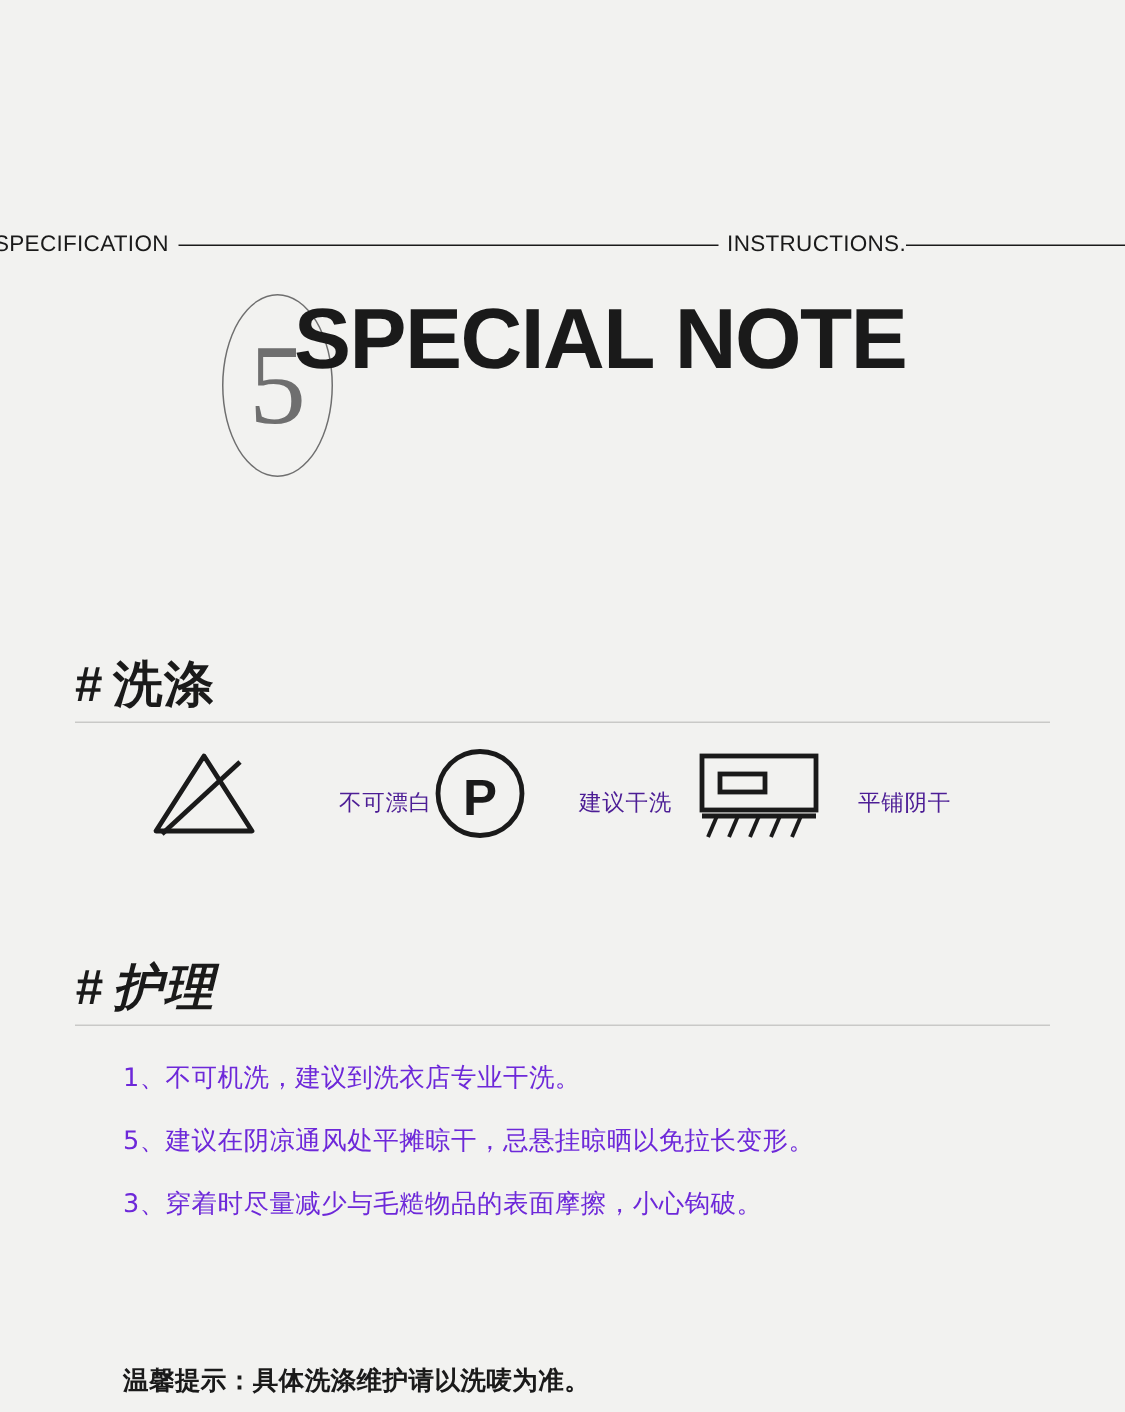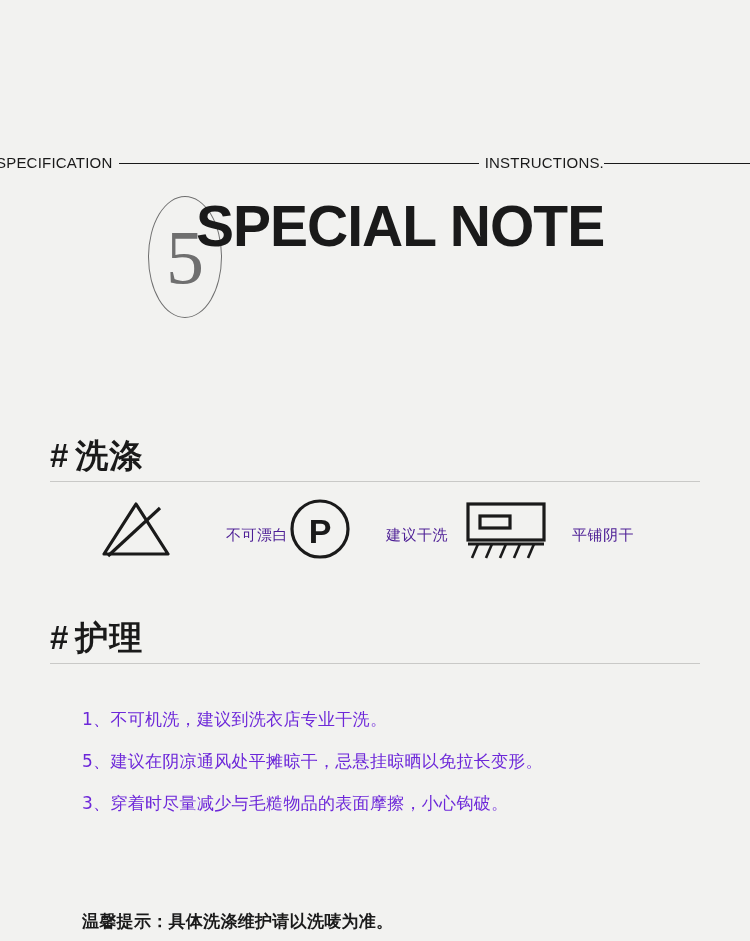--- a/index.html
+++ b/index.html
@@ -123,21 +123,21 @@
     font-weight: bold;
     margin-right: 6px;
   }
   .section-head .underline {
     margin-top: 4px;
     width: 650px;
     height: 1px;
     background: #c9c9c7;
   }
   .sec-wash { top: 418px; }
-  .sec-care { top: 600px; }
+  .sec-care { top: 620px; font-style: italic; }
 
   
   .icon-row {
     position: absolute;
     top: 498px;
     left: 50px;
     width: 650px;
     height: 90px;
   }
   .icon-item {

